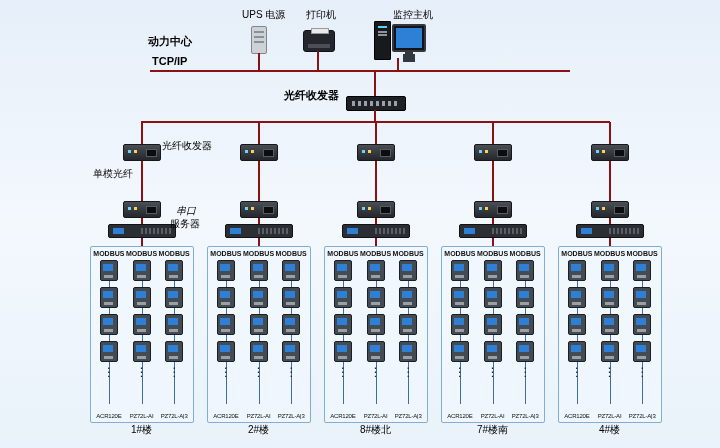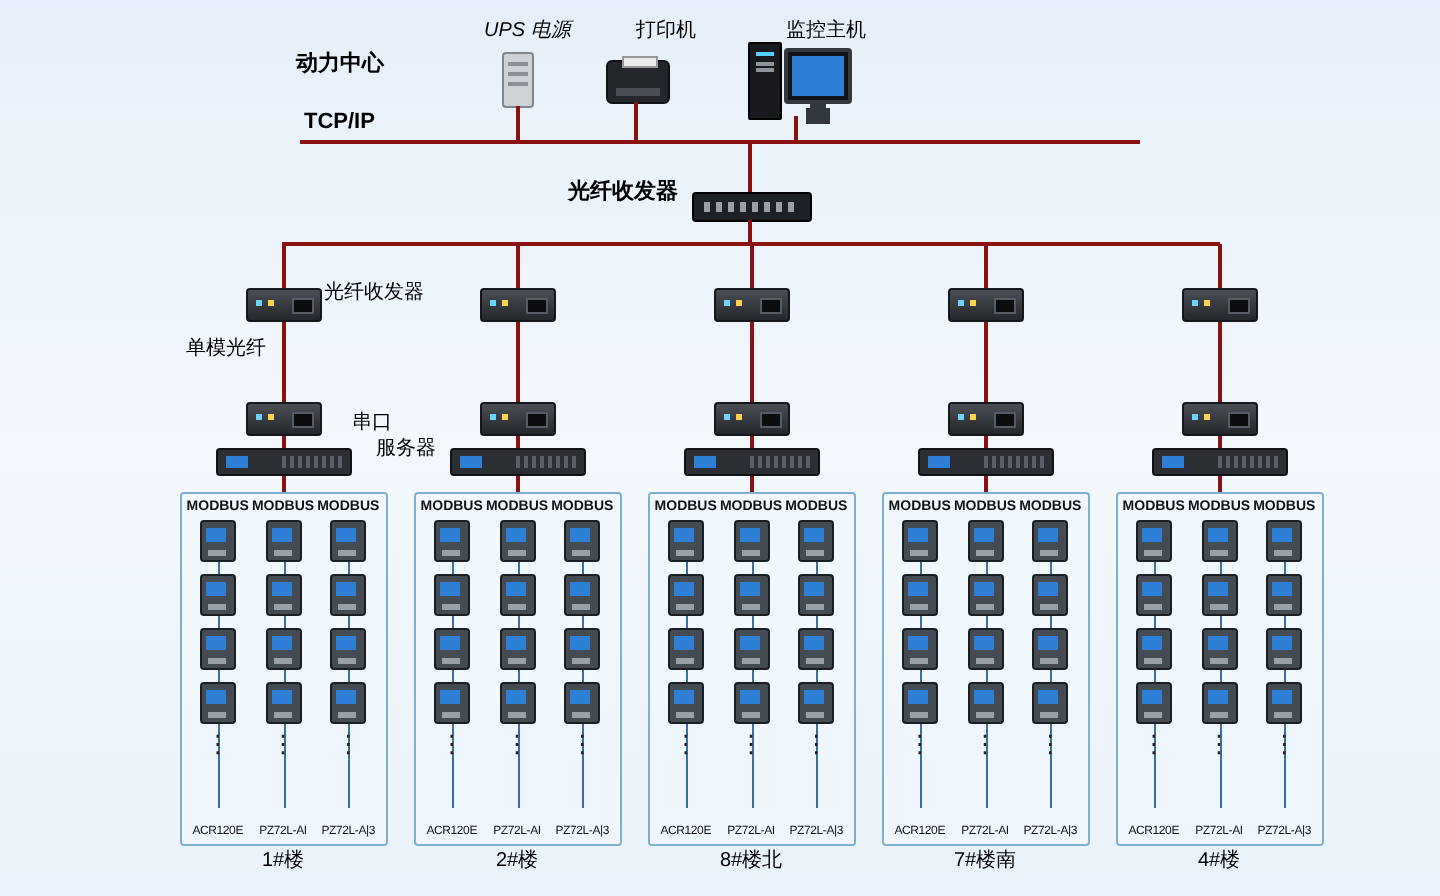--- a/index.html
+++ b/index.html
@@ -52,23 +52,23 @@
   .dots{font-size:12px;line-height:1;margin-top:1px;position:relative;color:#222;}
   .model{font-size:6px;letter-spacing:-0.2px;margin-top:auto;white-space:nowrap;position:relative;}
   .building-label{margin-top:0;font-size:10px;color:#000;white-space:nowrap;}
   .ann{position:absolute;font-size:10px;color:#000;white-space:nowrap;z-index:3;text-align:center;}
 </style>
 </head>
 <body>
 
 <div id="canvas">
 
-  <div class="lbl strong" style="left:148px;top:24px;">动力中心</div>
-  <div class="lbl" style="left:242px;top:8px;font-style:italic;">UPS 电源</div>
-  <div class="lbl" style="left:306px;top:8px;margin-left:12px;">打印机</div>
+  <div class="lbl strong" style="left:148px;top:34px;">动力中心</div>
+  <div class="lbl" style="left:242px;top:8px;">UPS 电源</div>
+  <div class="lbl" style="left:306px;top:8px;">打印机</div>
   <div class="lbl" style="left:393px;top:8px;">监控主机</div>
 
   <div class="ups-icon" style="left:251px;top:26px;"></div>
   <div class="printer-icon" style="left:303px;top:30px;"></div>
   <div class="tower-icon" style="left:374px;top:21px;"></div>
   <div class="monitor-icon" style="left:392px;top:24px;"></div>
 
   <div class="rline" style="left:258px;top:53px;width:2px;height:18px;"></div>
   <div class="rline" style="left:317px;top:51px;width:2px;height:20px;"></div>
   <div class="rline" style="left:397px;top:58px;width:2px;height:13px;"></div>
@@ -78,22 +78,22 @@
 
   <div class="rline" style="left:374px;top:72px;width:2px;height:25px;"></div>
   <div class="lbl strong" style="left:284px;top:88px;">光纤收发器</div>
   <div class="switch-icon" style="left:346px;top:96px;"></div>
   <div class="rline" style="left:374px;top:110px;width:2px;height:12px;"></div>
 
   <div class="rline" style="left:141px;top:121px;width:469px;height:2px;"></div>
 
   <div class="ann" style="left:162px;top:139px;">光纤收发器</div>
   <div class="ann" style="left:93px;top:167px;">单模光纤</div>
-  <div class="ann" style="left:176px;top:204px;">串口</div>
-  <div class="ann" style="left:188px;top:217px;">服务器</div>
+  <div class="ann" style="left:176px;top:204px;font-style:italic;">串口</div>
+  <div class="ann" style="left:170px;top:217px;">服务器</div>
 
   <div id="groups-row">
   <div class="group">
     <div class="vline" style="height:22px;"></div>
     <div class="transceiver"></div>
     <div class="vline" style="height:40px;"></div>
     <div class="transceiver"></div>
     <div class="vline" style="height:6px;"></div>
     <div class="serial-server"></div>
     <div class="vline" style="height:8px;"></div>

